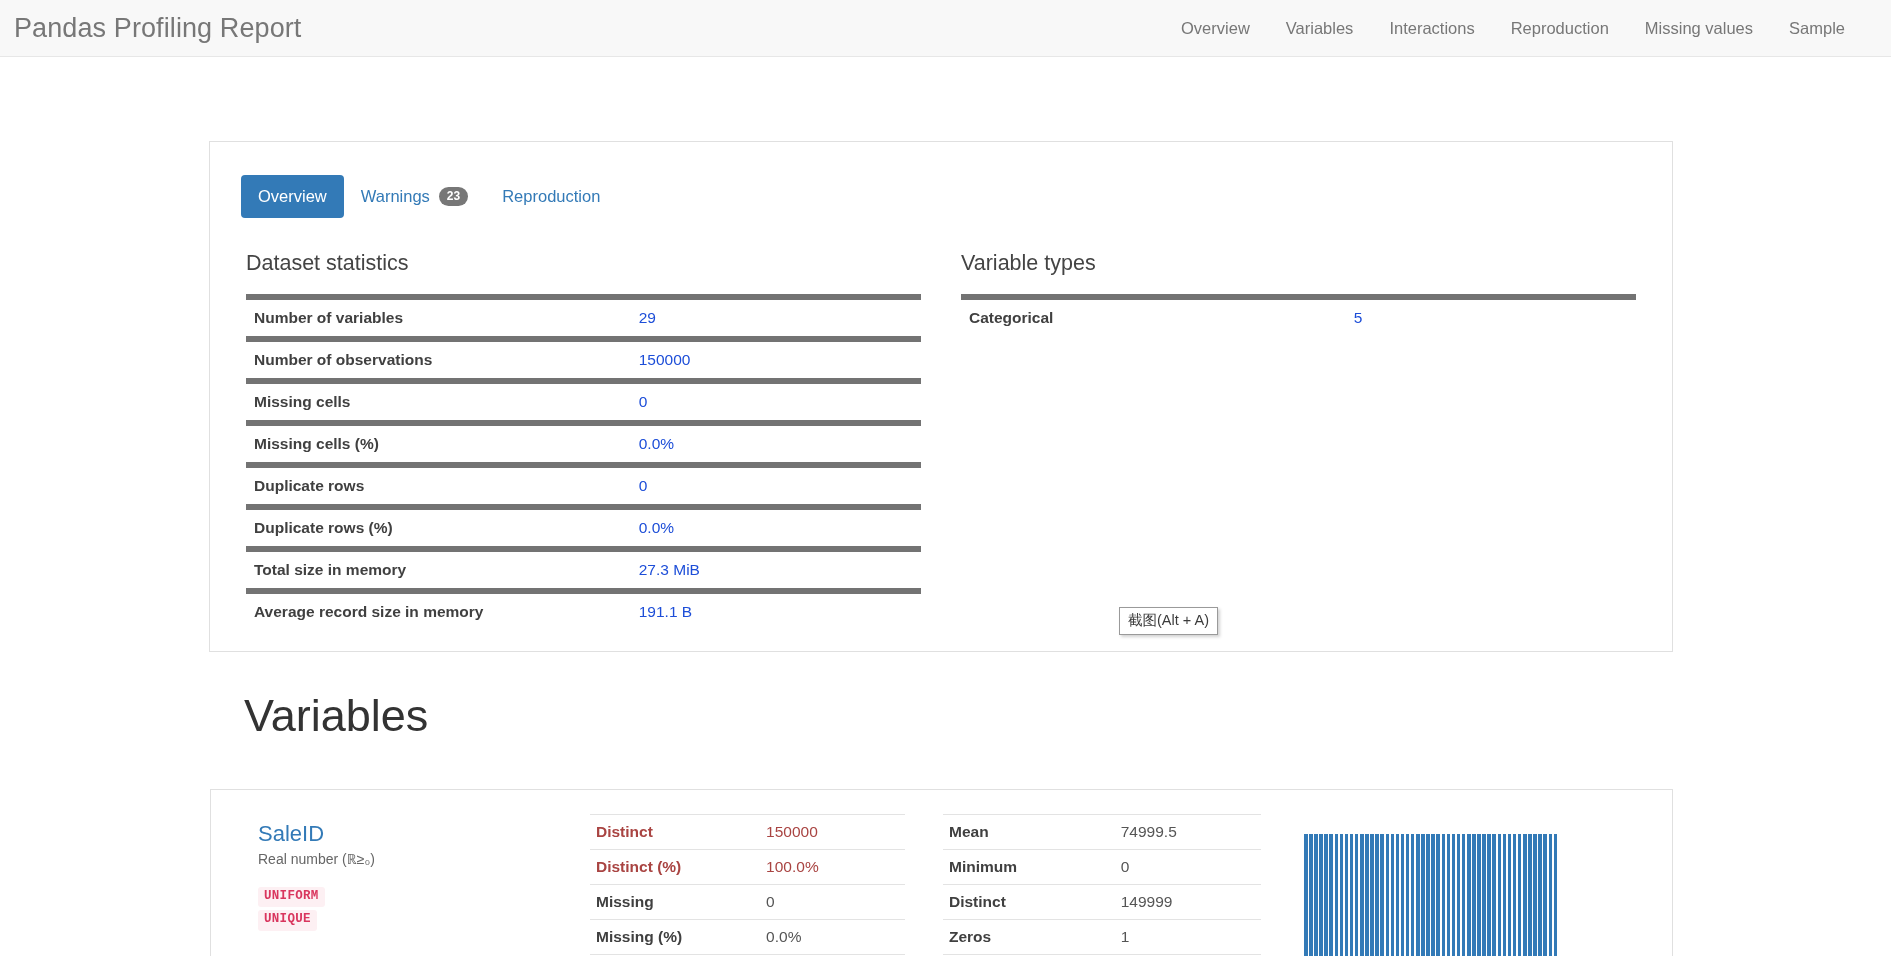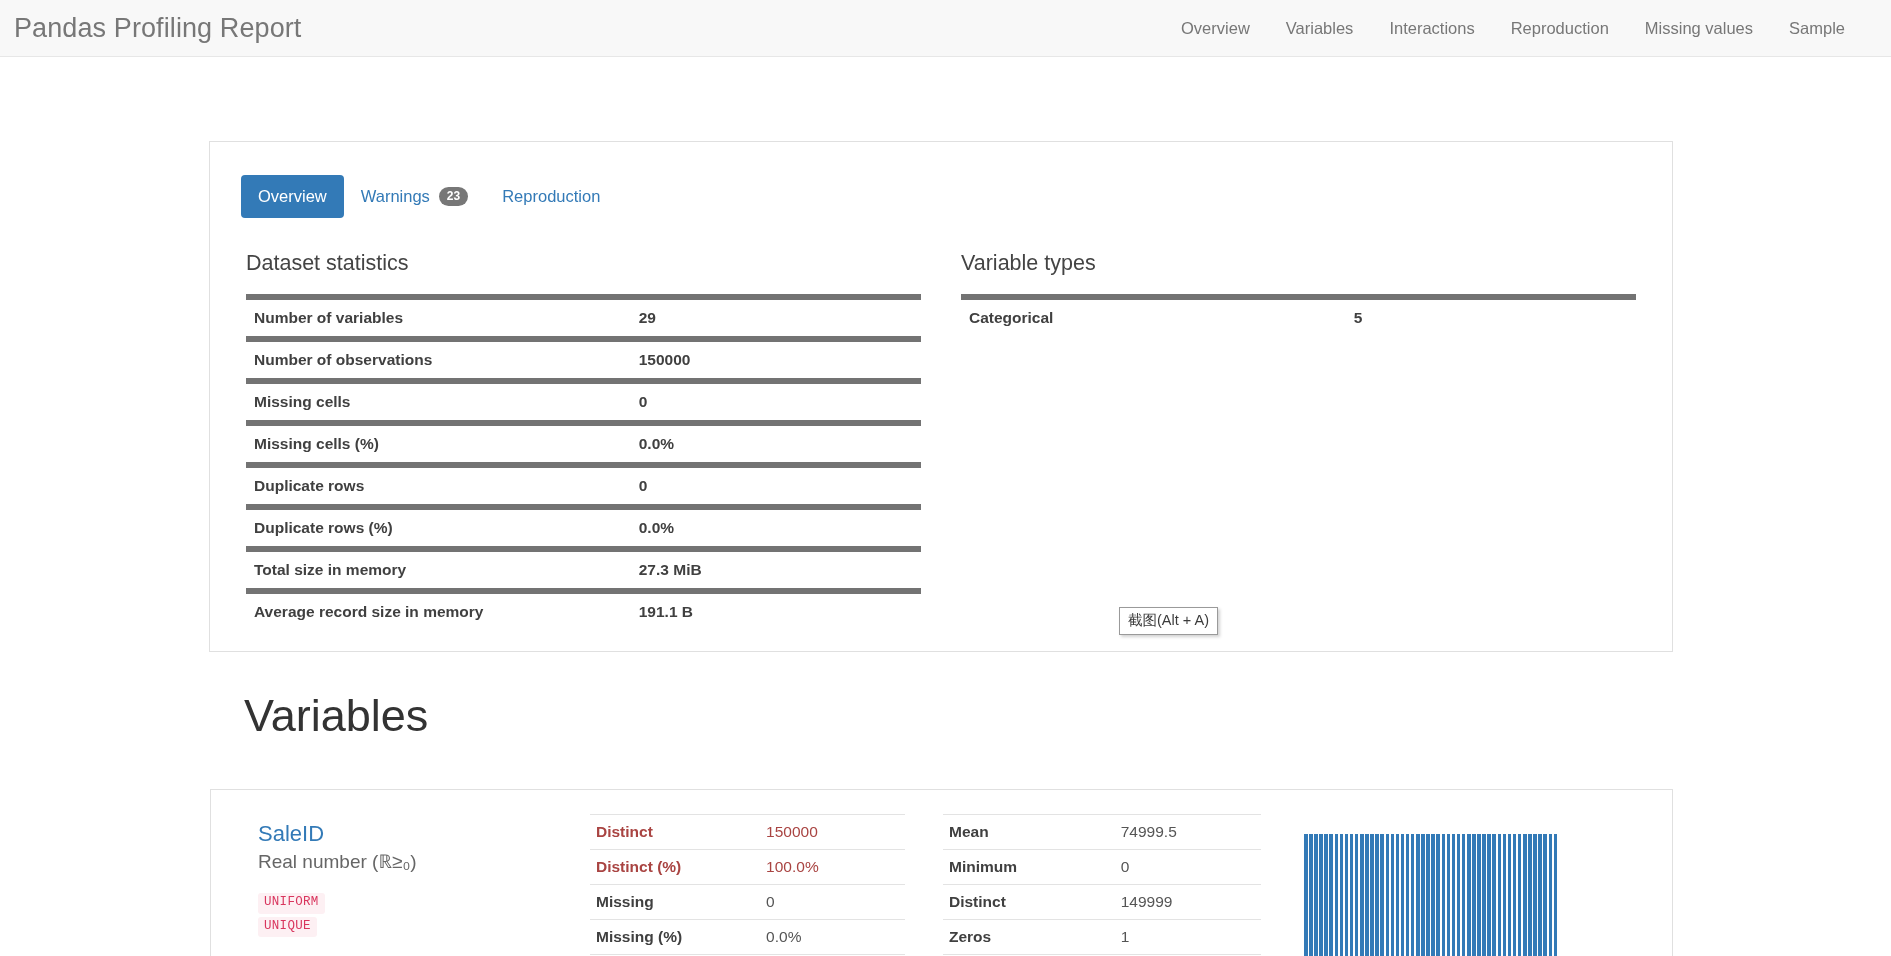--- a/index.html
+++ b/index.html
@@ -130,22 +130,22 @@
     font-size: 15.5px;
     text-align: left;
     vertical-align: middle;
   }
   table.stats th {
     font-weight: bold;
     color: #404040;
     width: 57%;
   }
   table.stats td {
-    color: #404040;
-    font-weight: bold;
+    color: #1d4ed8;
+    font-weight: normal;
   }
 
   
   .screenshot-tip {
     position: absolute;
     left: 1119px; top: 550px;
     background: #ffffff;
     border: 1px solid #9a9a9a;
     box-shadow: 2px 2px 3px rgba(0,0,0,0.18);
     font-size: 14.5px;
@@ -174,26 +174,26 @@
   }
   .var-name-col { width: 355px; flex: 0 0 355px; padding-left: 23px; padding-top: 10px;}
   .var-title {
     font-size: 22px;
     color: #337ab7;
     margin: 0 0 2px 0;
     line-height: 1.25;
     cursor: pointer;
   }
   .var-subtitle {
-    font-size: 19px;
+    font-size: 14px;
     color: #666666;
     margin: 0 0 19px 0;
     line-height: 1.3;
   }
-  .labels { display: flex; flex-direction: column; align-items: flex-start; gap: 3px; }
+  .labels { display: flex; flex-direction: column; align-items: flex-start; gap: 3px; font-weight: bold; }
   .lbl {
     background: #fdf0f3;
     color: #d9365e;
     font-family: "Liberation Mono", monospace;
     font-size: 12.5px;
     padding: 2px 6px 3px 6px;
     border-radius: 3px;
     line-height: 1.25;
     letter-spacing: 0.3px;
   }

